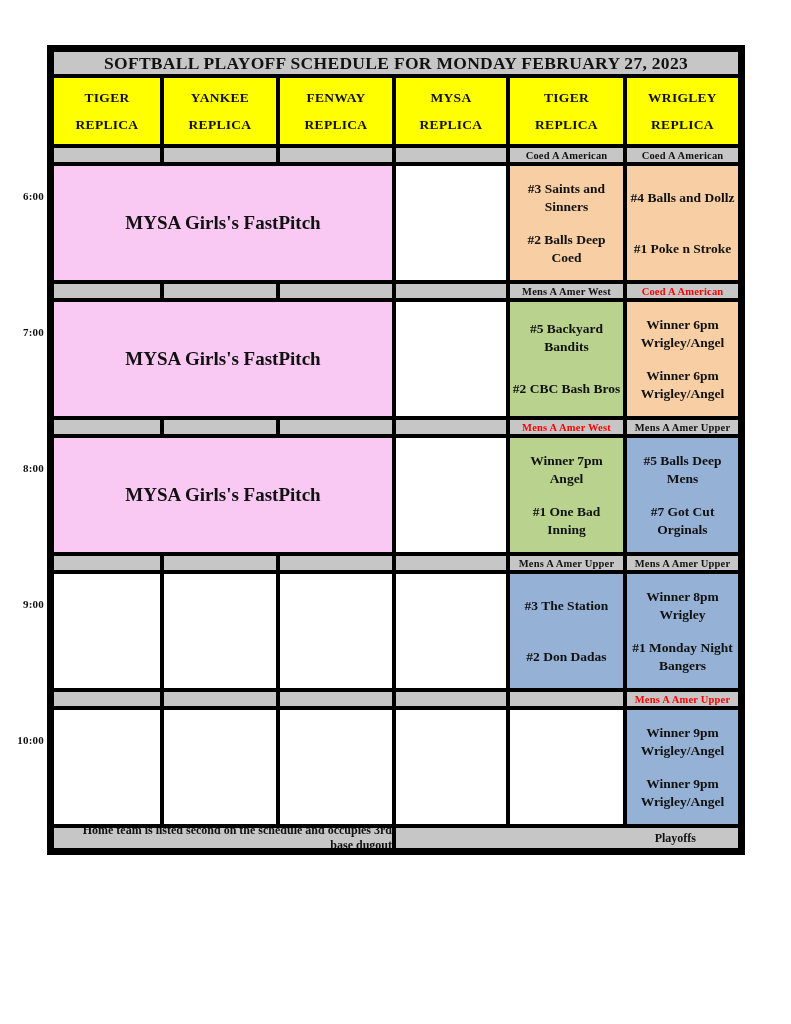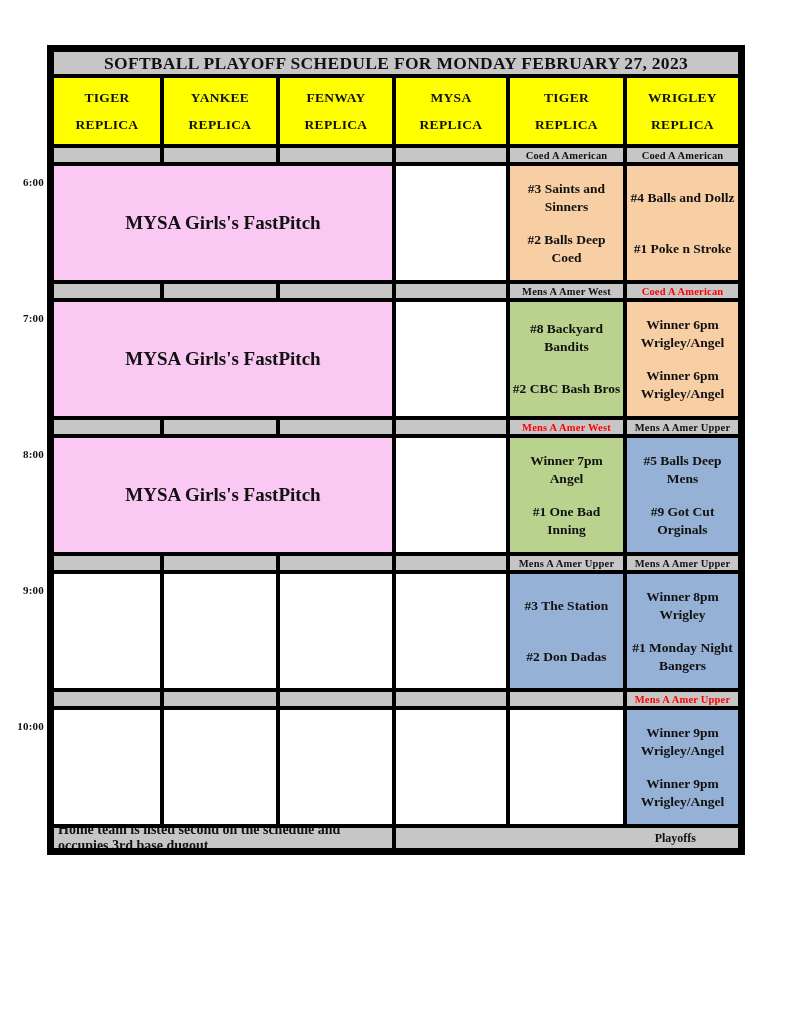--- a/index.html
+++ b/index.html
@@ -3,21 +3,21 @@
 <meta charset="utf-8">
 <style>
   :root{
     --gray:#C6C6C6; --yellow:#FFFF00; --pink:#F9C9F3; --peach:#F8CEA4;
     --green:#B9D38F; --blue:#95B1D5; --red:#FF0000; --black:#000000; --white:#FFFFFF;
   }
   *{margin:0;padding:0;box-sizing:border-box;}
   html,body{width:791px;height:1024px;background:#fff;overflow:hidden;}
   body{font-family:"Liberation Serif","DejaVu Serif",serif;font-weight:bold;color:#111;position:relative;}
 
-  .time-rail{position:absolute;left:0;top:0;width:44px;height:776px;}
+  .time-rail{position:absolute;left:0;top:14px;width:44px;height:776px;}
   .time-label{position:absolute;left:0;width:44px;text-align:right;font-size:11px;letter-spacing:.2px;}
 
   .sched{
     position:absolute;left:47px;top:45px;width:698px;height:810px;
     border:5px solid var(--black);background:#4d7c0f;
     display:grid;
     grid-template-columns:110px 116px 116px 114px 117px 1fr;
     grid-template-rows:26px 70px 18px 118px 18px 118px 18px 118px 18px 118px 18px 118px 1fr;
   }
   .c{border:2px solid var(--black);display:flex;align-items:center;justify-content:center;
@@ -25,21 +25,21 @@
   .title{grid-column:1/-1;background:var(--gray);font-size:17.5px;letter-spacing:.3px;}
   .hdr{background:var(--yellow);flex-direction:column;gap:11px;font-size:13.5px;letter-spacing:.3px;}
   .strip{background:var(--gray);}
   .striplabel{font-size:10.5px;letter-spacing:.2px;}
   .red{color:var(--red);}
   .mysa{grid-column:1/span 3;background:var(--pink);font-size:19px;}
   .game{flex-direction:column;justify-content:space-around;font-size:13.5px;line-height:1.3;padding:6px 2px;}
   .team{width:100%;}
   .peach{background:var(--peach);} .green{background:var(--green);}
   .blue{background:var(--blue);} .white{background:var(--white);}
-  .foot-note{font-size:14px;justify-content:flex-start;text-align:left;padding-left:4px;background:var(--gray);}
+  .foot-note{font-size:12px;justify-content:flex-start;text-align:right;padding-left:4px;background:var(--gray);}
   .foot-playoffs{grid-column:4/span 3;background:var(--gray);font-size:12px;justify-content:flex-end;padding-right:42px;}
 </style>
 </head>
 <body>
 
 <div class="time-rail">
   <div class="time-label" style="top:176px">6:00</div>
   <div class="time-label" style="top:312px">7:00</div>
   <div class="time-label" style="top:448px">8:00</div>
   <div class="time-label" style="top:584px">9:00</div>
@@ -96,21 +96,21 @@
   <div class="c strip"></div>
   <div class="c strip"></div>
   <div class="c strip"></div>
   <div class="c strip"></div>
   <div class="c strip striplabel">Mens A Amer West</div>
   <div class="c strip striplabel red">Coed A American</div>
 
   <div class="c mysa">MYSA Girls's FastPitch</div>
   <div class="c white"></div>
   <div class="c game green">
-    <div class="team">#8 Backyard Bandits</div>
+    <div class="team">#5 Backyard Bandits</div>
     <div class="team">#2 CBC Bash Bros</div>
   </div>
   <div class="c game peach">
     <div class="team">Winner 6pm Wrigley/Angel</div>
     <div class="team">Winner 6pm Wrigley/Angel</div>
   </div>
 
   <div class="c strip"></div>
   <div class="c strip"></div>
   <div class="c strip"></div>
@@ -119,21 +119,21 @@
   <div class="c strip striplabel">Mens A Amer Upper</div>
 
   <div class="c mysa">MYSA Girls's FastPitch</div>
   <div class="c white"></div>
   <div class="c game green">
     <div class="team">Winner 7pm Angel</div>
     <div class="team">#1 One Bad Inning</div>
   </div>
   <div class="c game blue">
     <div class="team">#5 Balls Deep Mens</div>
-    <div class="team">#9 Got Cut Orginals</div>
+    <div class="team">#7 Got Cut Orginals</div>
   </div>
 
   <div class="c strip"></div>
   <div class="c strip"></div>
   <div class="c strip"></div>
   <div class="c strip"></div>
   <div class="c strip striplabel">Mens A Amer Upper</div>
   <div class="c strip striplabel">Mens A Amer Upper</div>
 
   <div class="c white"></div>

